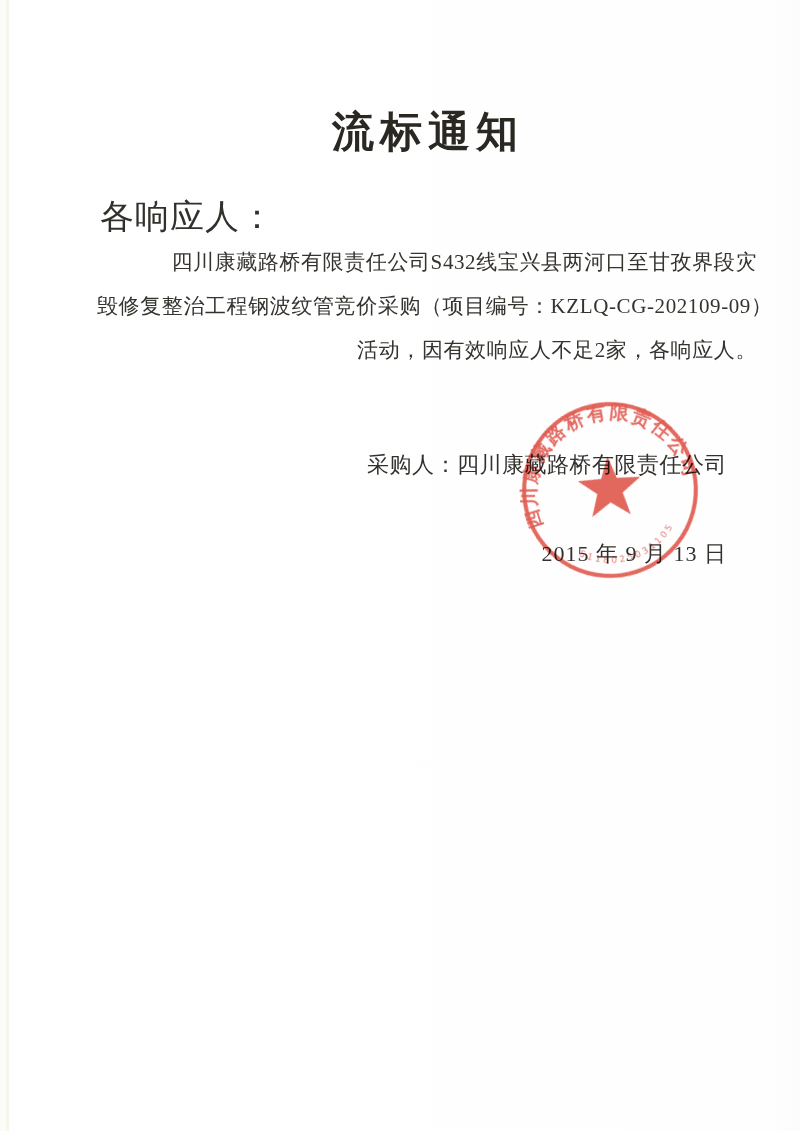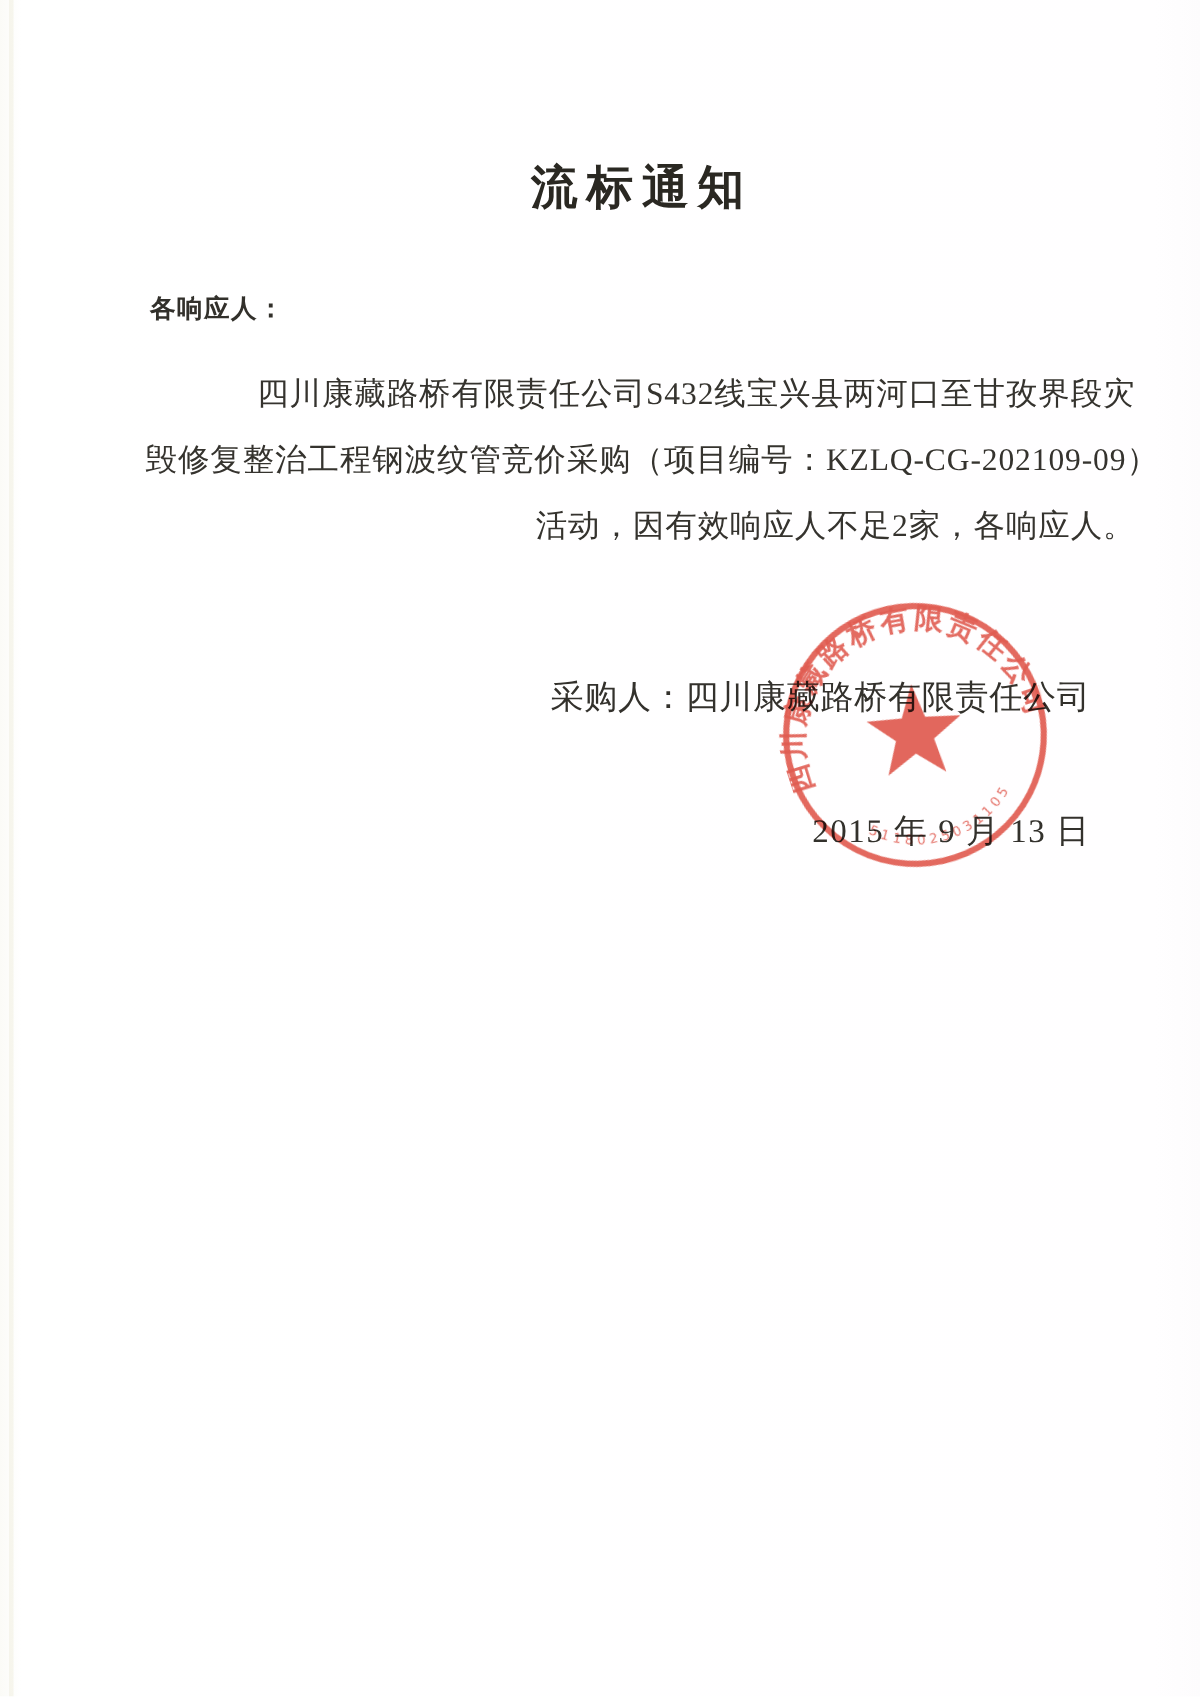--- a/index.html
+++ b/index.html
@@ -18,30 +18,29 @@
   .scan-edge {
     position: absolute; left: 6px; top: 0;
     width: 3px; height: 100%;
     background: #f0efe0; opacity: .55;
   }
   .doc-title {
     position: absolute;
     left: 97px; width: 630px; top: 104px;
     text-align: center;
     transform: translateX(16px);
-    font-size: 31px; font-weight: bold;
+    font-size: 42px; font-weight: bold;
     letter-spacing: 6px;
     color: #2a2822;
   }
   .salutation {
     position: absolute;
     left: 100px; top: 194px;
-    font-size: 17px; color: #32302b;
+    font-size: 34px; color: #32302b;
     letter-spacing: 1px;
-    font-weight: bold;
   }
   .body-text {
     position: absolute;
     left: 97px; top: 240px; width: 660px;
     font-size: 21px; color: #35332e;
     line-height: 44px;
     letter-spacing: 0.6px;
     text-align: right;
   }
   .body-line { white-space: nowrap; }

